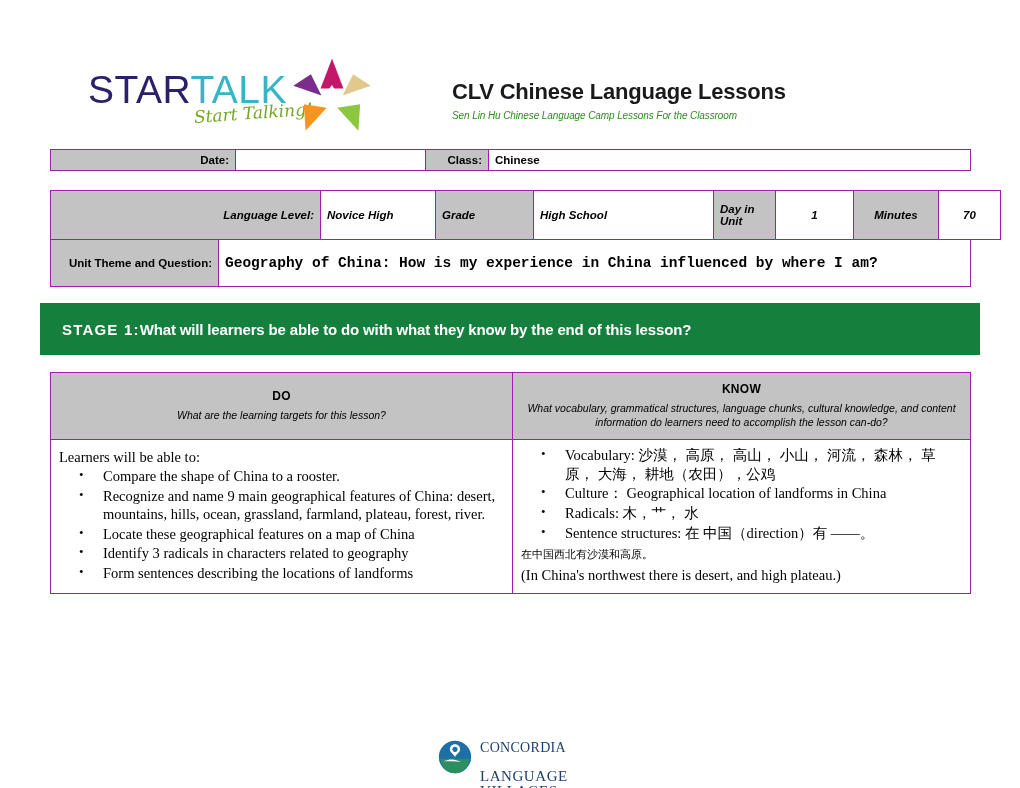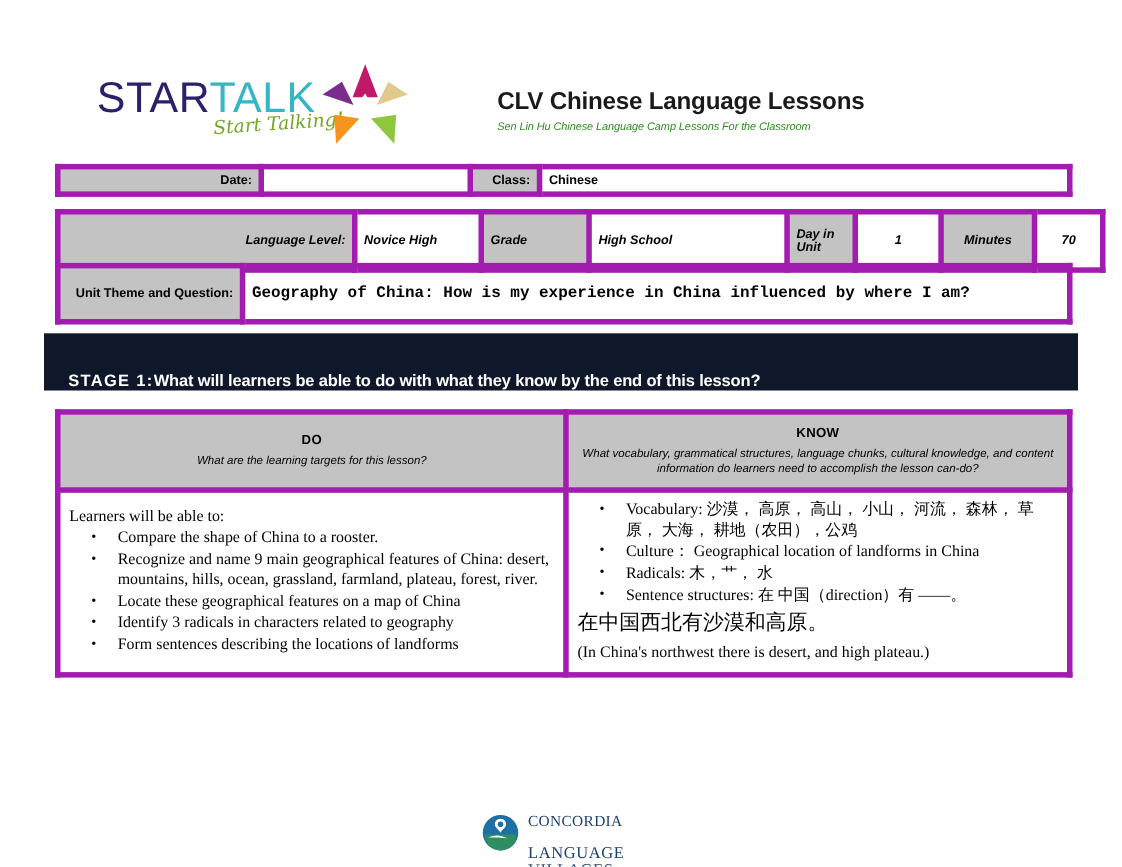--- a/index.html
+++ b/index.html
@@ -83,21 +83,21 @@
   }
 
   
   .tbl {
     position: absolute;
     border-collapse: collapse;
     table-layout: fixed;
     font-size: 11.5px;
   }
   .tbl td {
-    border: 5px solid #a21caf;
+    border: 1px solid #a21caf;
     padding: 4px 6px;
     vertical-align: middle;
     margin-left: 27px;
   }
   .lbl {
     background: #c3c3c3;
     font-weight: bold;
     font-size: 11.5px;
   }
   .lbl-r { text-align: right; }
@@ -123,23 +123,23 @@
   .h-tall td { height: 40px; font-style: italic; }
   .h-theme td { height: 38px; }
 
   
   .stage-banner {
     position: absolute;
     left: 40px;
     top: 303px;
     width: 940px;
     height: 52px;
-    background: #0f172a;
+    background: #15803d;
     display: flex;
-    align-items: flex-end;
+    align-items: center;
   }
   .stage-banner-inner {
     padding-left: 22px;
     color: #ffffff;
     font-size: 15px;
     white-space: nowrap;
   }
   .stage-num {
     font-weight: bold;
     letter-spacing: 1.2px;
@@ -194,21 +194,21 @@
   .dk-body ul li::before {
     content: "\2022";
     position: absolute;
     left: -22px;
     top: 0;
     font-size: 13px;
   }
   .dk-body p.plain {
     margin: 5px 0 0 0;
   }
-  .cn { font-family: Liberation Serif, serif; font-size: 19px; }
+  .cn { font-family: Liberation Serif, serif; font-size: 11px; }
 
   
   .concordia {
     position: absolute;
     left: 438px;
     top: 738px;
     width: 150px;
     height: 42px;
   }
   .concordia-mark {

